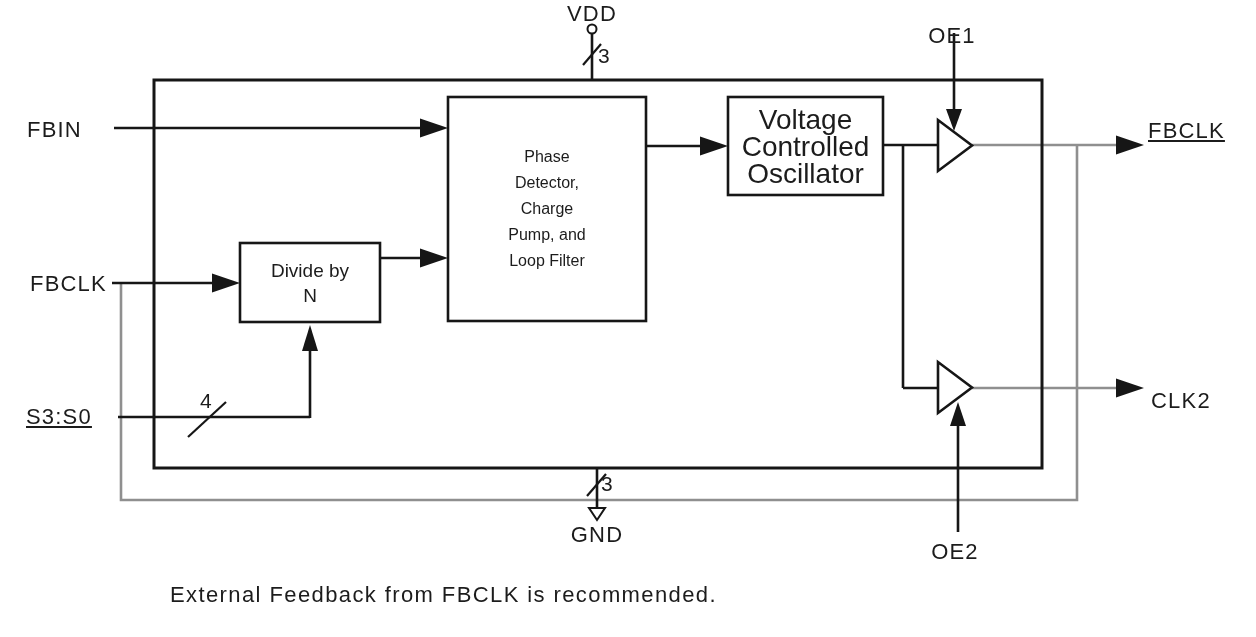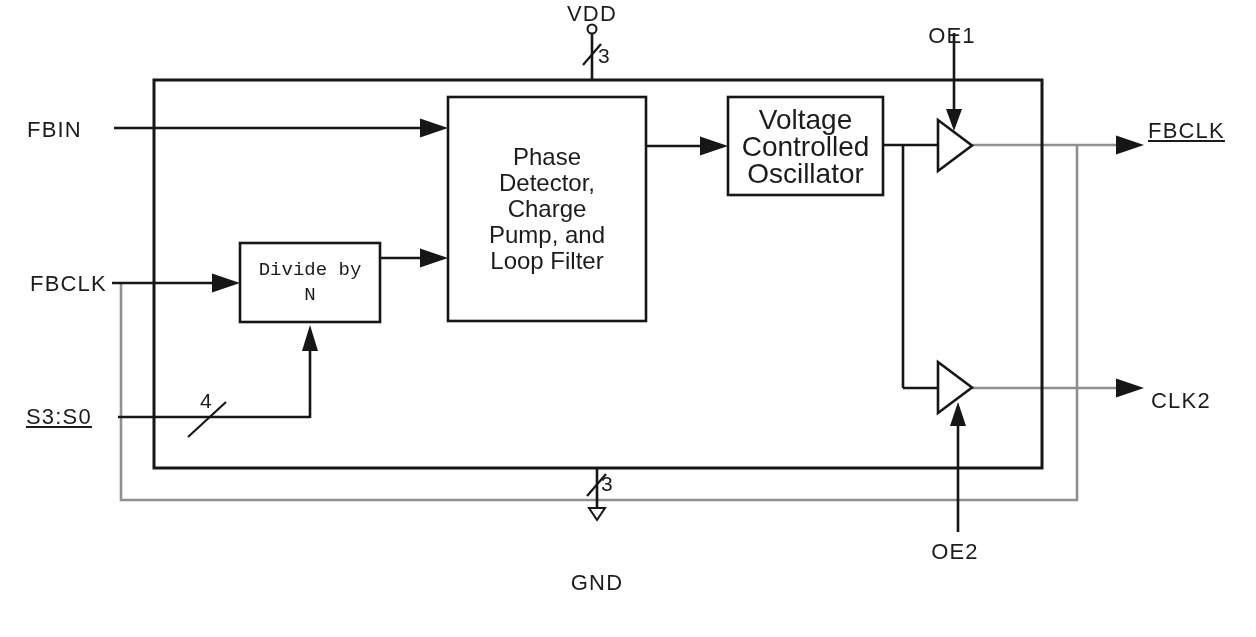--- a/index.html
+++ b/index.html
@@ -8,23 +8,23 @@
     font-family:"Liberation Sans",sans-serif;color:#1c1c1c;overflow:hidden;
   }
   .diagram-svg{position:absolute;left:0;top:0;}
   .lbl{position:absolute;font-size:22px;letter-spacing:1.2px;white-space:nowrap;}
   .lbl.center{text-align:center;}
   .bus{position:absolute;font-size:21px;letter-spacing:0;}
   .blocktext{
     position:absolute;display:flex;align-items:center;justify-content:center;
     text-align:center;white-space:pre-line;
   }
-  .pll-text{left:450px;top:99px;width:194px;height:220px;font-size:24px;line-height:26px;}
+  .pll-text{left:450px;top:99px;width:194px;height:220px;font-size:16px;line-height:26px;}
   .vco-text{left:730px;top:99px;width:151px;height:94px;font-size:28px;line-height:27px;}
-  .div-text{left:242px;top:245px;width:136px;height:76px;font-size:19px;line-height:25px;font-family:Liberation Mono, monospace;}
+  .div-text{left:242px;top:245px;width:136px;height:76px;font-size:19px;line-height:25px;}
   .caption{position:absolute;left:170px;top:582px;font-size:22px;letter-spacing:1.4px;white-space:nowrap;}
 </style>
 </head>
 <body>
 
 <div class="canvas">
 
   <svg class="diagram-svg" width="1256" height="637" viewBox="0 0 1256 637">
 
     <polyline points="1077,145 1077,500 121,500 121,283" fill="none" stroke="#8f8f8f" stroke-width="2.6"></polyline>
@@ -87,22 +87,23 @@
 Controlled
 Oscillator</div>
   <div class="blocktext div-text">Divide by
 N</div>
 
   <div class="lbl center" style="left:558px;top:1px;width:68px;">VDD</div>
   <div class="lbl center" style="left:922px;top:5px;width:60px;margin-top:18px;">OE1</div>
   <div class="lbl" style="left:27px;top:117px;">FBIN</div>
   <div class="lbl" style="left:30px;top:271px;">FBCLK</div>
   <div class="lbl" style="left:26px;top:404px;text-decoration:underline;">S3:S0</div>
-  <div class="lbl center" style="left:560px;top:522px;width:74px;margin-top:48px;">GND</div>
+  <div class="lbl center" style="left:560px;top:522px;width:74px;">GND</div>
   <div class="lbl center" style="left:922px;top:539px;width:66px;">OE2</div>
   <div class="lbl" style="left:1148px;top:118px;text-decoration:underline;">FBCLK</div>
   <div class="lbl" style="left:1151px;top:388px;">CLK2</div>
 
   <div class="bus" style="left:598px;top:44px;">3</div>
   <div class="bus" style="left:601px;top:472px;">3</div>
   <div class="bus" style="left:200px;top:389px;">4</div>
 
+  <div class="caption">External Feedback from FBCLK is recommended.</div>
 </div>
 
 </body></html>

